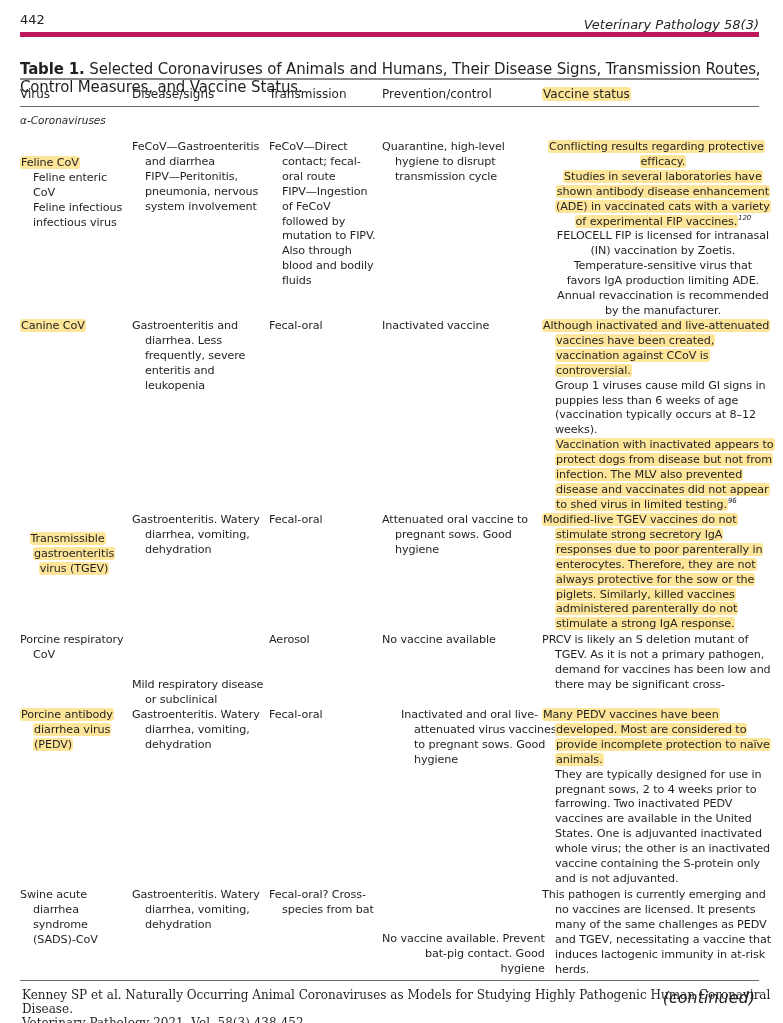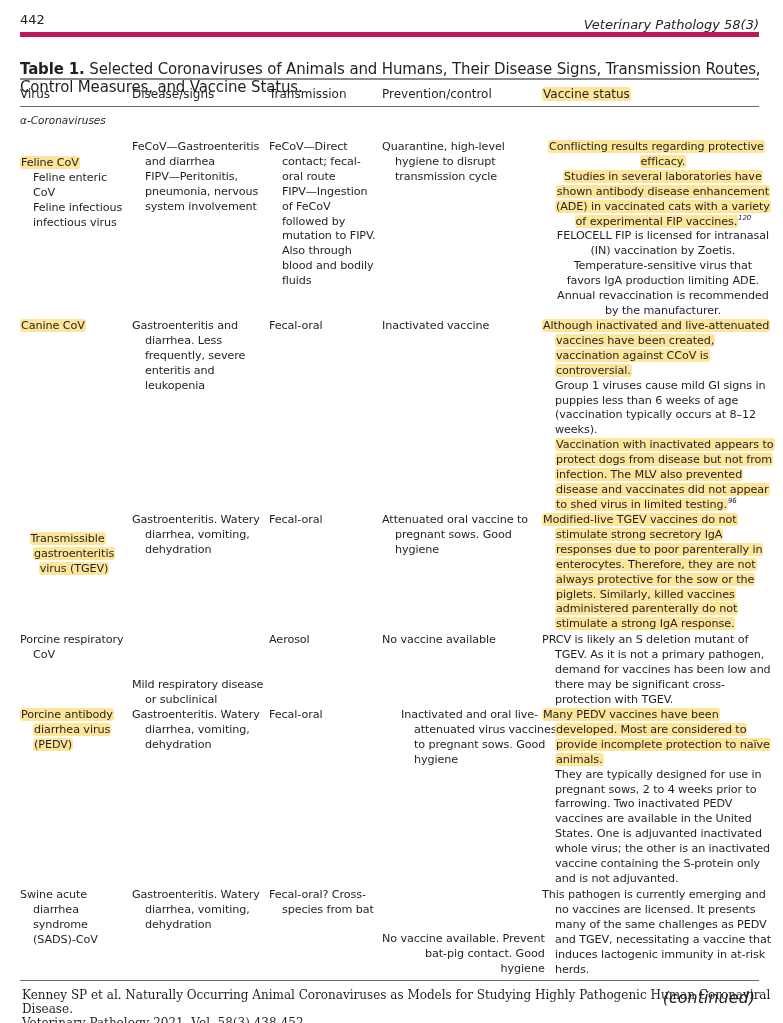--- a/index.html
+++ b/index.html
@@ -161,21 +161,20 @@
       <span class="line"><span>Aerosol</span></span>
     </div>
     <div class="cell c4" style="top: 633px;">
       <span class="line"><span>No vaccine available</span></span>
     </div>
     <div class="cell c5" style="top: 633px;">
       <span class="line"><span>PRCV is likely an S deletion mutant of</span></span>
       <span class="line ind"><span>TGEV. As it is not a primary pathogen,</span></span>
       <span class="line ind"><span>demand for vaccines has been low and</span></span>
       <span class="line ind"><span>there may be significant cross-</span></span>
-      <span class="line ind"><span>protection with TGEV.</span></span>
     </div>
     <div class="cell c1" style="top: 708px;">
       <span class="line"><span class="hl">Porcine antibody</span></span>
       <span class="line ind"><span class="hl">diarrhea virus</span></span>
       <span class="line ind"><span class="hl">(PEDV)</span></span>
     </div>
     <div class="cell c2" style="top: 708px;">
       <span class="line"><span>Gastroenteritis. Watery</span></span>
       <span class="line ind"><span>diarrhea, vomiting,</span></span>
       <span class="line ind"><span>dehydration</span></span>

